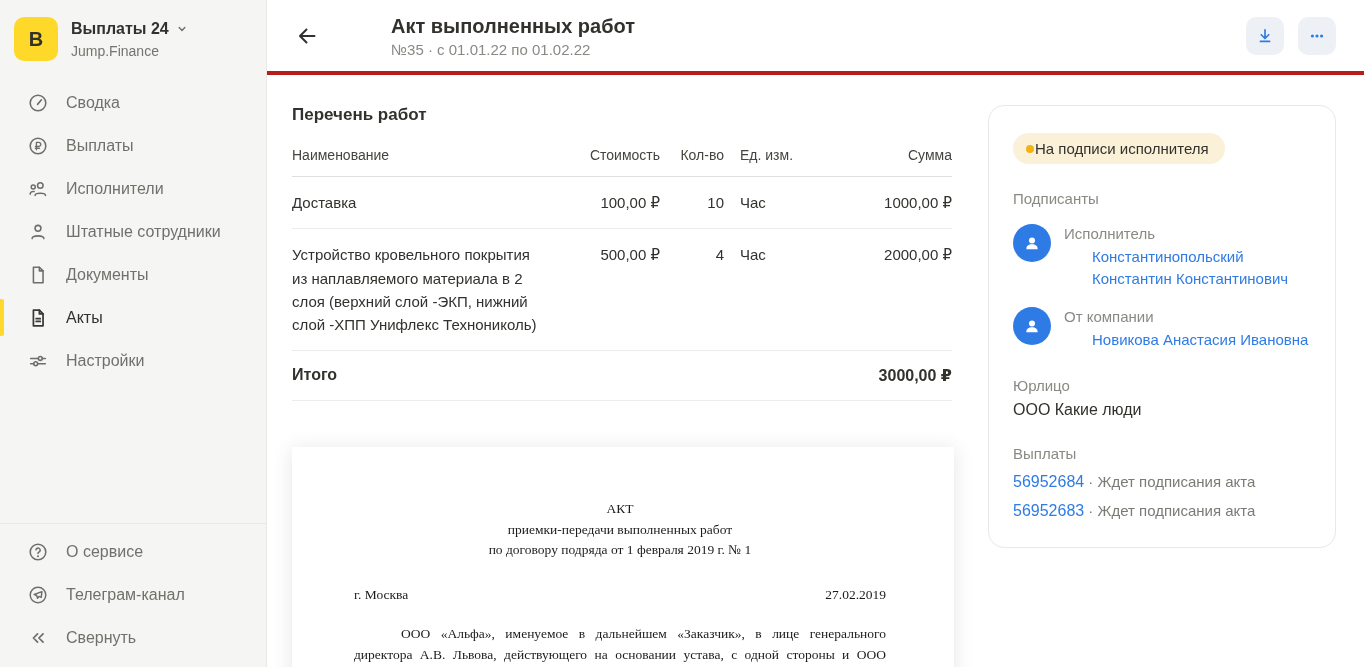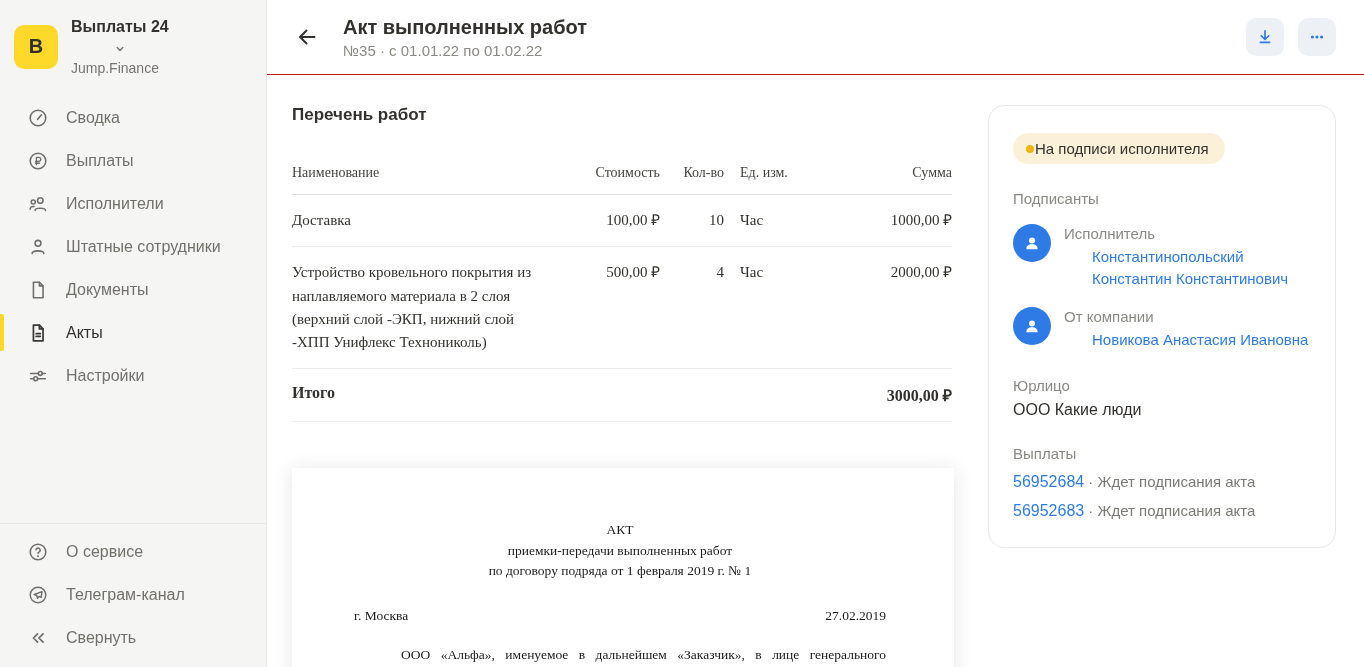--- a/index.html
+++ b/index.html
@@ -17,47 +17,47 @@
   }
   *{box-sizing:border-box;margin:0;padding:0;}
   html,body{width:1364px;height:667px;overflow:hidden;}
   body{font-family:"Liberation Sans","DejaVu Sans",sans-serif;color:var(--ink);background:#fff;}
   .app{display:flex;width:1364px;height:667px;}
 
   
   .sidebar{width:267px;min-width:267px;background:var(--sidebar-bg);border-right:1px solid var(--border);display:flex;flex-direction:column;height:100%;}
   .workspace{display:flex;align-items:center;gap:13px;padding:17px 16px 14px 14px;cursor:pointer;}
   .logo{width:44px;height:44px;border-radius:10px;background:var(--yellow);display:flex;align-items:center;justify-content:center;font-size:20px;font-weight:700;color:#32312D;}
-  .ws-name{font-size:16px;font-weight:700;color:var(--ink);display:flex;align-items:center;gap:6px;line-height:1.2;flex-direction:column;}
+  .ws-name{font-size:16px;font-weight:700;color:var(--ink);display:flex;align-items:center;gap:6px;line-height:1.2;}
   .ws-name svg{color:#6F6E6A;}
   .ws-brand{font-size:14px;color:#75746F;margin-top:4px;}
   .menu{padding-top:6px;}
   .menu-item{position:relative;display:flex;align-items:center;gap:17px;height:43px;padding:0 16px 0 27px;font-size:16px;color:var(--menu);cursor:pointer;}
   .menu-item svg{color:#6F6E6A;flex:none;}
   .menu-item.active{color:var(--ink);font-weight:500;}
   .menu-item.active svg{color:#3A3935;}
   .menu-item.active::before{content:"";position:absolute;left:0;top:3px;bottom:3px;width:4px;background:var(--yellow);border-radius:0 2px 2px 0;}
   .sidebar-footer{margin-top:auto;border-top:1px solid var(--border);padding:6px 0 8px;}
 
   
   .main{flex:1;display:flex;flex-direction:column;min-width:0;}
-  .topbar{height:75px;min-height:75px;border-bottom:1px solid #b91c1c;display:flex;align-items:center;padding:0 28px;background:#fff;}
+  .topbar{height:75px;min-height:75px;border-bottom:4px solid #b91c1c;display:flex;align-items:center;padding:0 28px;background:#fff;gap:48px;}
   .back-btn{width:36px;height:36px;border:none;background:transparent;display:flex;align-items:center;justify-content:center;cursor:pointer;color:#32312D;margin-left:-6px;}
   .titles{margin-left:18px;}
   .page-title{font-size:20px;font-weight:600;color:var(--ink);line-height:1.2;}
   .page-subtitle{font-size:15px;color:var(--muted);margin-top:3px;}
   .topbar-actions{margin-left:auto;display:flex;gap:14px;}
   .icon-btn{width:38px;height:38px;border:none;border-radius:10px;background:var(--btn-bg);color:var(--blue);display:flex;align-items:center;justify-content:center;cursor:pointer;}
 
   .content{flex:1;display:flex;gap:36px;padding:30px 28px 0 25px;overflow:hidden;}
   .left-col{width:660px;min-width:660px;}
   .section-title{font-size:17px;font-weight:700;color:var(--ink);}
 
   
-  .wtable{margin-top:40px;font-family:Liberation Serif, serif;}
+  .wtable{margin-top:22px;}
   .trow{display:grid;grid-template-columns:250px 118px 64px 96px 132px;align-items:start;}
   .thead{font-size:14px;color:#45443F;padding-bottom:13px;border-bottom:1px solid #DFDFDB;}
   .tbody-row{font-size:15px;color:var(--ink);padding:14px 0;border-bottom:1px solid var(--row-border);line-height:1.55;}
   .c-right{text-align:right;}
   .c-unit{padding-left:16px;}
   .trow-total{display:flex;justify-content:space-between;font-size:16px;font-weight:700;padding:15px 0;border-bottom:1px solid var(--row-border);}
 
   
   .doc-page{margin-top:46px;width:662px;background:#fff;box-shadow:0 2px 18px rgba(70,70,70,.14);padding:52px 68px 60px 62px;font-family:"Liberation Serif","DejaVu Serif",serif;font-size:13.5px;color:#1C1C1C;min-height:320px;}
   .doc-title{text-align:center;line-height:1.5;}

